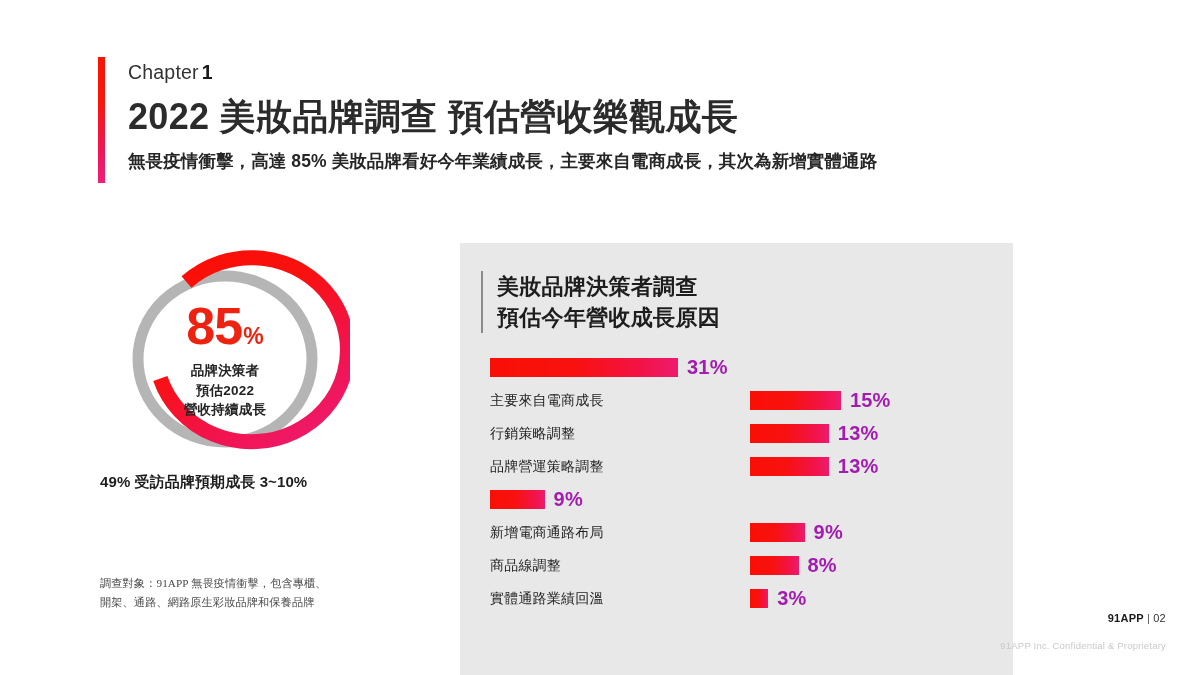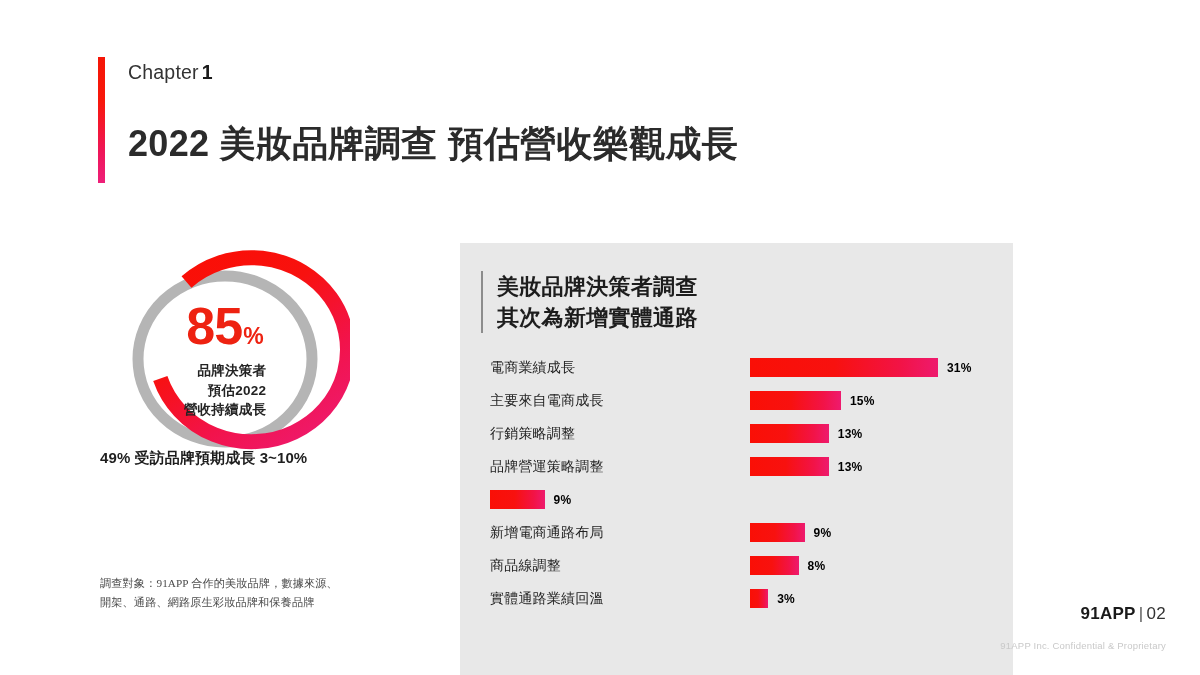--- a/index.html
+++ b/index.html
@@ -49,21 +49,20 @@
   }
   #deck-title {
     position: absolute;
     left: 30px;
     top: 36px;
     font-size: 36px;
     font-weight: bold;
     letter-spacing: .3px;
     color: #2b2b2b;
     white-space: nowrap;
-    margin-top: 27px;
   }
   #deck-subtitle {
     position: absolute;
     left: 30px;
     top: 92px;
     font-size: 17.5px;
     font-weight: bold;
     letter-spacing: .1px;
     color: #262626;
     white-space: nowrap;
@@ -112,31 +111,31 @@
     font-weight: bold;
     line-height: 1;
     margin-left: 1px;
   }
   .donut-caption-line {
     font-size: 13.5px;
     font-weight: bold;
     color: #232323;
     line-height: 1.45;
     letter-spacing: .2px;
-    text-align: right;
+    text-align: center;
   }
   #donut-caption {
     margin-top: 9px;
   }
 
   
   #stats {
     position: absolute;
     left: 100px;
-    top: 446px;
+    top: 470px;
     width: 330px;
   }
   .stat-line {
     font-size: 15px;
     font-weight: bold;
     color: #1e1e1e;
     line-height: 1.62;
     letter-spacing: .1px;
     white-space: nowrap;
   }
@@ -207,37 +206,37 @@
     flex: 1;
     height: 100%;
     display: flex;
     align-items: center;
   }
   .bar-fill {
     height: 19px;
     background: linear-gradient(90deg, #fa0f06 0%, #f8110f 45%, #f21346 80%, #ee1a6e 100%);
   }
   .bar-value {
-    font-size: 12px;
-    font-weight: bold;
-    color: #000000;
+    font-size: 20px;
+    font-weight: bold;
+    color: #a21caf;
     margin-left: 9px;
     white-space: nowrap;
     letter-spacing: .2px;
   }
 
   
   #footer {
     position: absolute;
     right: 34px;
     bottom: 24px;
     text-align: right;
   }
   #footer-brand {
-    font-size: 17px;
+    font-size: 11px;
     font-weight: bold;
     color: #1a1a1a;
     letter-spacing: .3px;
     white-space: nowrap;
   }
   #footer-brand .sep {
     font-weight: normal;
     color: #555;
     margin: 0 3px;
   }
@@ -255,20 +254,21 @@
 </style>
 </head>
 <body>
 
 <div id="header">
   <div id="header-accent"></div>
   <div id="chapter-line">
     <span>Chapter</span><span class="chapter-num">1</span>
   </div>
   <div id="deck-title">2022 美妝品牌調查 預估營收樂觀成長</div>
+  <div id="deck-subtitle">無畏疫情衝擊，高達 85% 美妝品牌看好今年業績成長，主要來自電商成長，其次為新增實體通路</div>
 </div>
 
 <div id="donut-block">
   <svg id="donut-svg" width="250" height="222" viewBox="0 0 250 222">
     <defs>
       <linearGradient id="arcGrad" x1="0.15" y1="0" x2="0.85" y2="1">
         <stop offset="0%" stop-color="#fa0f06"></stop>
         <stop offset="35%" stop-color="#f8110f"></stop>
         <stop offset="70%" stop-color="#f2134b"></stop>
         <stop offset="100%" stop-color="#ee1a6e"></stop>
@@ -291,33 +291,32 @@
       <div class="donut-caption-line">營收持續成長</div>
     </div>
   </div>
 </div>
 
 <div id="stats">
   <div class="stat-line">49% 受訪品牌預期成長 3~10%</div>
 </div>
 
 <div id="footnote">
-  <div class="footnote-line">調查對象：91APP 合作的美妝品牌，數據來源、</div>
+  <div class="footnote-line">調查對象：91APP 無畏疫情衝擊，包含專櫃、</div>
   <div class="footnote-line">開架、通路、網路原生彩妝品牌和保養品牌</div>
 </div>
 
 <div id="panel">
   <div id="panel-title-wrap">
     <div class="panel-title-line">美妝品牌決策者調查</div>
-    <div class="panel-title-line">其次為新增實體通路</div>
+    <div class="panel-title-line">預估今年營收成長原因</div>
   </div>
 
   <div id="bars">
       <div class="bar-row">
-        <div class="bar-label">電商業績成長</div>
         <div class="bar-track">
           <div class="bar-fill" style="width: 188px;"></div>
           <div class="bar-value">31%</div>
         </div>
       </div>
       <div class="bar-row">
         <div class="bar-label">主要來自電商成長</div>
         <div class="bar-track">
           <div class="bar-fill" style="width: 90.9677px;"></div>
           <div class="bar-value">15%</div>

